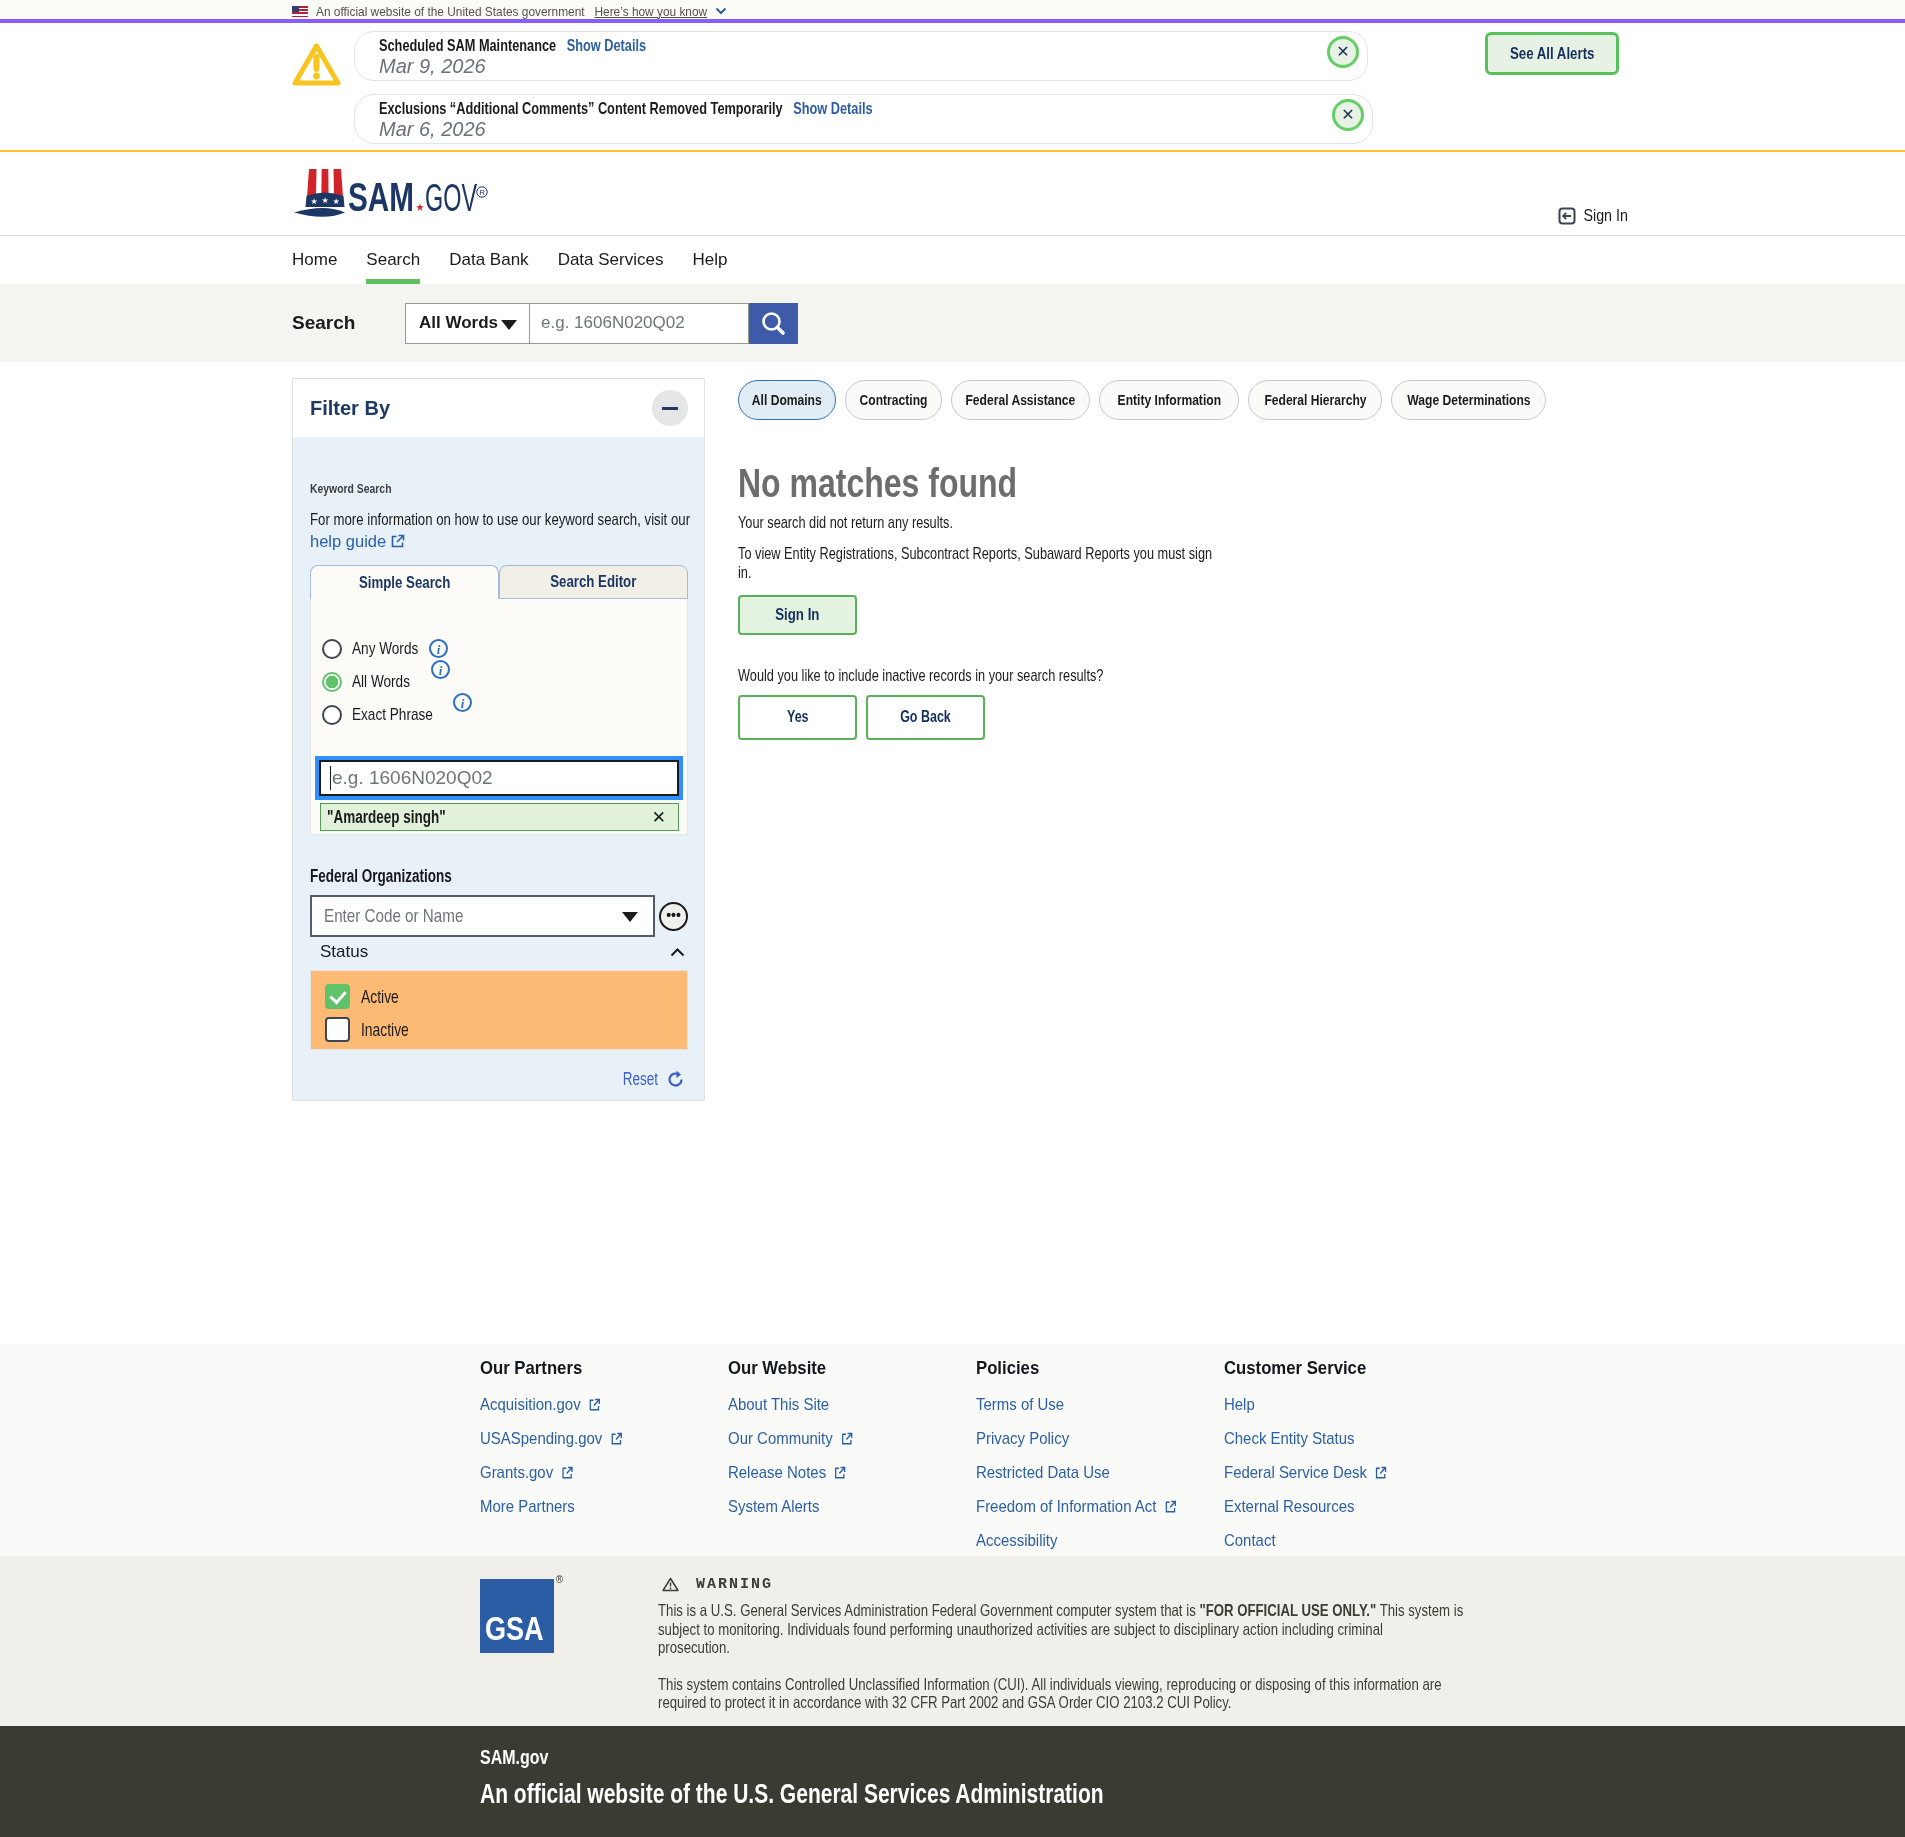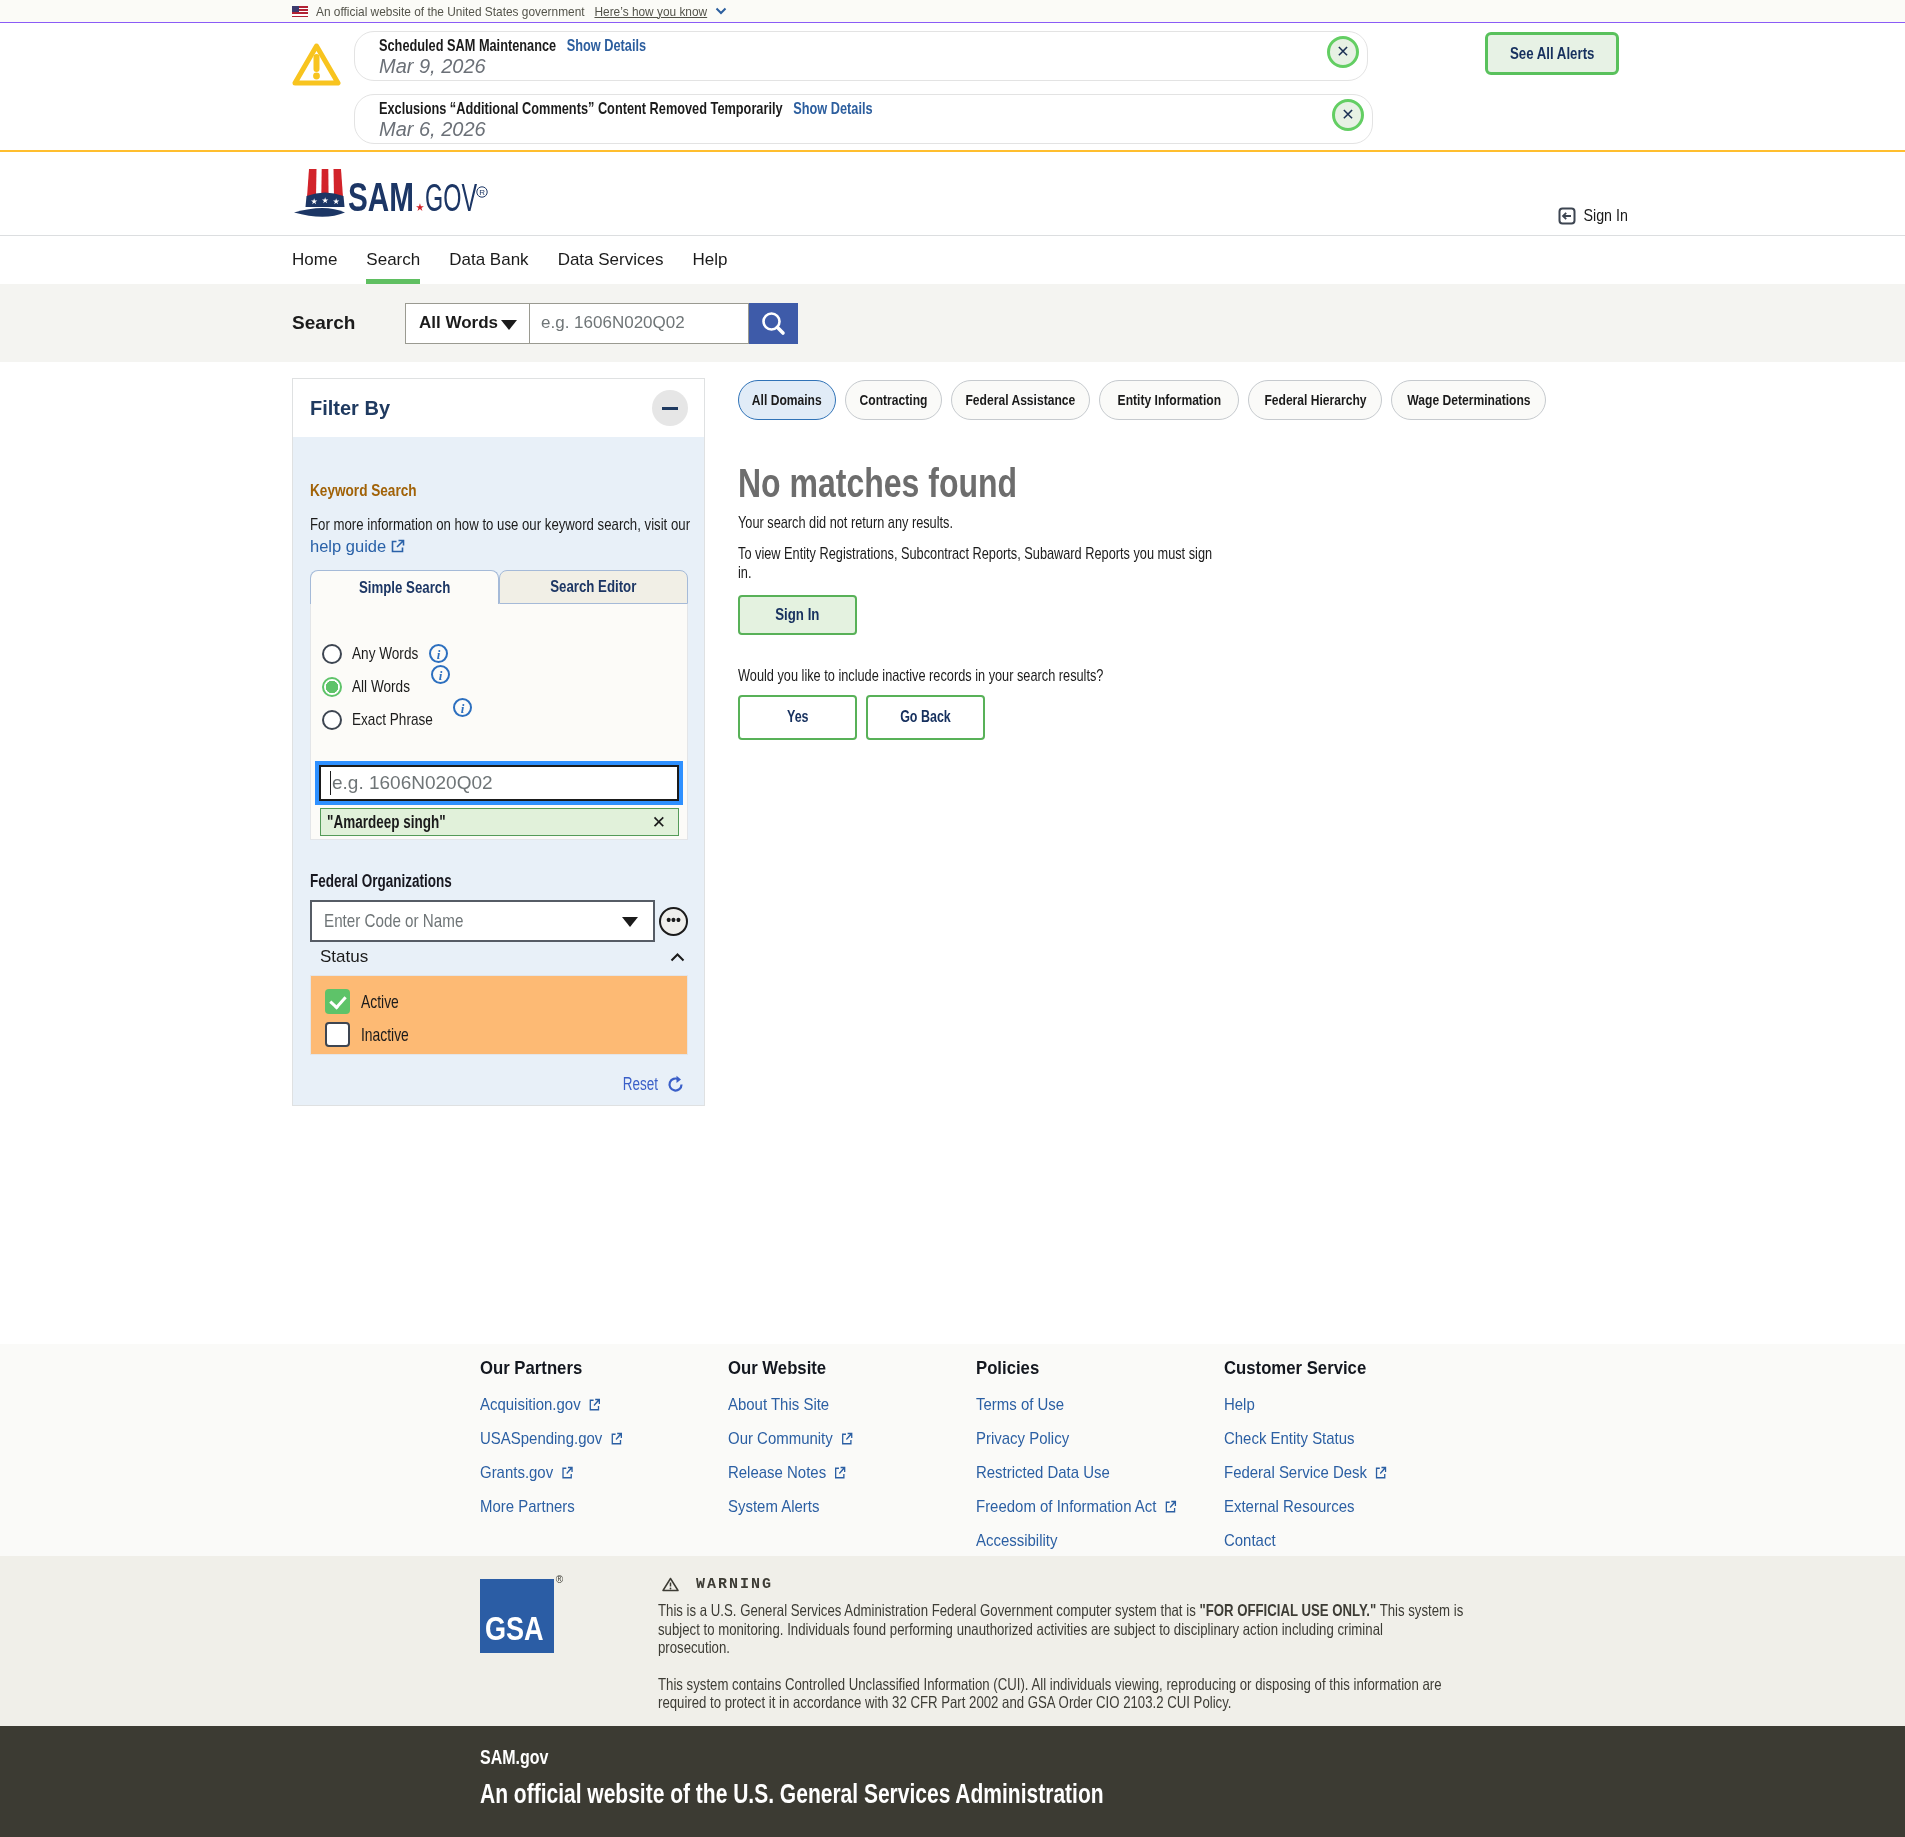--- a/index.html
+++ b/index.html
@@ -5,21 +5,21 @@
 <style>
 * { margin:0; padding:0; box-sizing:border-box; }
 html,body { width:1905px; background:#fff; font-family:"Liberation Sans", sans-serif; color:#1b1b1b; }
 .container { width:1321px; margin:0 auto; }
 .sx { display:inline-block; transform:scaleX(0.75); transform-origin:0 50%; white-space:nowrap; }
 .sxc { display:inline-block; transform:scaleX(0.78); transform-origin:50% 50%; white-space:nowrap; }
 .sx80 { display:inline-block; transform:scaleX(0.80); transform-origin:0 50%; white-space:nowrap; }
 .sx88 { display:inline-block; transform:scaleX(0.88); transform-origin:0 50%; white-space:nowrap; }
 
 
-.gov-banner { background:#fbfbf7; border-bottom:1px solid #8b5cf6; height:23px; }
+.gov-banner { background:#fbfbf7; border-bottom:4px solid #8b5cf6; height:23px; }
 .gov-banner .container { display:flex; align-items:center; height:22px; font-size:13.5px; color:#53534a; }
 .flag { width:16px; height:11px; margin-right:8px; position:relative; background:repeating-linear-gradient(#b22234 0 1.6px,#fff 1.6px 3.2px); flex:none;}
 .flag::before { content:""; position:absolute; left:0; top:0; width:7px; height:6px; background:#3c3b6e; }
 .hyk { color:#53534a; }
 
 
 .alerts { background:#fff; border-bottom:2px solid #ffbe2e; padding:8px 0 6px 0; }
 .alerts .container { position:relative; }
 .alert-row { display:flex; }
 .warn-tri { width:49px; height:44px; position:absolute; left:0; top:11px; }
@@ -59,21 +59,21 @@
 .filter-col { width:413px; flex:none; }
 .results-col { margin-left:33px; width:875px; }
 
 
 .fpanel { border:1px solid #dfe1e2; background:#e8f0f8; }
 .fpanel-head { background:#fff; height:58px; padding:0 16px 0 17px; display:flex; align-items:center; justify-content:space-between; }
 .fpanel-head .ttl { font-size:20px; font-weight:bold; color:#1f3a60; }
 .collapse-btn { width:36px; height:36px; border-radius:50%; background:#e6e6e6; position:relative; }
 .collapse-btn::after { content:""; position:absolute; left:10px; right:10px; top:17px; height:3px; background:#1f3a60; }
 .fpanel-body { padding:44px 16px 10px 17px; }
-.kw-title { font-size:17px; font-weight:bold; color:#a16207; margin-bottom:12px; }
+.kw-title { font-size:13px; font-weight:bold; color:#404040; margin-bottom:12px; }
 .kw-desc { font-size:16.5px; color:#1b1b1b; line-height:22px; }
 .ext-ic { display:inline-block; vertical-align:-2px; margin-left:4px; }
 
 .tabs { display:flex; margin-top:13px; }
 .tab { width:50%; height:34px; font-size:17px; font-weight:bold; color:#1c3664; display:flex; align-items:center; justify-content:center; border:1px solid #a5bad8; border-radius:8px 8px 0 0; background:#f1efe6; }
 .tab.active { background:#fcfbf8; border-bottom:none; }
 .tab-panel { background:#fcfbf8; border:1px solid #e3e5e8; border-top:none; padding:40px 10px 0 10px; height:236px; }
 
 .radio-row { display:flex; align-items:center; margin-bottom:13px; position:relative; height:20px;}
 .radio { width:20px; height:20px; border-radius:50%; border:2px solid #3d4551; background:#fff; margin-left:1px; flex:none;}

